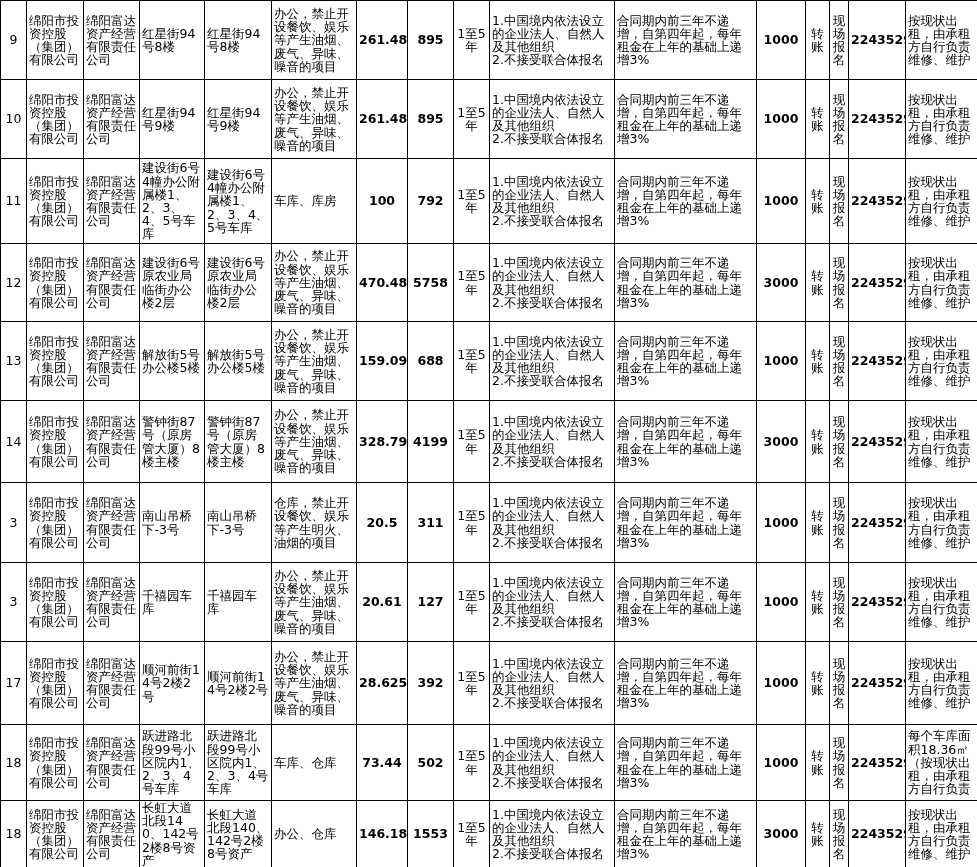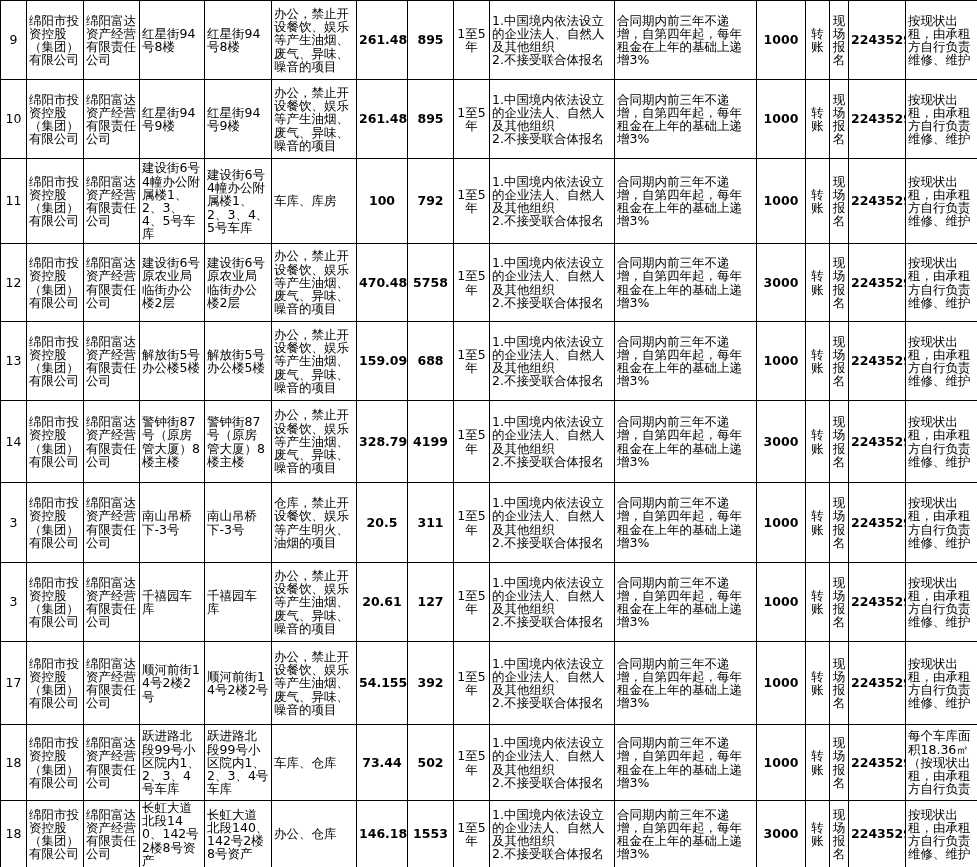--- a/index.html
+++ b/index.html
@@ -216,21 +216,21 @@
           <td class="c-center digits">2243529</td>
           <td class="c-left">按现状出租，由承租方自行负责维修、维护</td>
         </tr>
         <tr style="height: 83px;">
           <td class="c-center">17</td>
           <td class="c-left">绵阳市投资控股（集团）有限公司</td>
           <td class="c-left">绵阳富达资产经营有限责任公司</td>
           <td class="c-left">顺河前街14号2楼2号</td>
           <td class="c-left">顺河前街14号2楼2号</td>
           <td class="c-left">办公，禁止开设餐饮、娱乐等产生油烟、废气、异味、噪音的项目</td>
-          <td class="c-center digits">54.155</td>
+          <td class="c-center digits">28.625</td>
           <td class="c-center digits">392</td>
           <td class="c-center">1至5年</td>
           <td class="c-left pre">1.中国境内依法设立的企业法人、自然人及其他组织
 2.不接受联合体报名</td>
           <td class="c-left">合同期内前三年不递增，自第四年起，每年租金在上年的基础上递增3%</td>
           <td class="c-center digits">1000</td>
           <td class="c-center">转账</td>
           <td class="c-center">现场报名</td>
           <td class="c-center digits">2243529</td>
           <td class="c-left">按现状出租，由承租方自行负责维修、维护</td>

